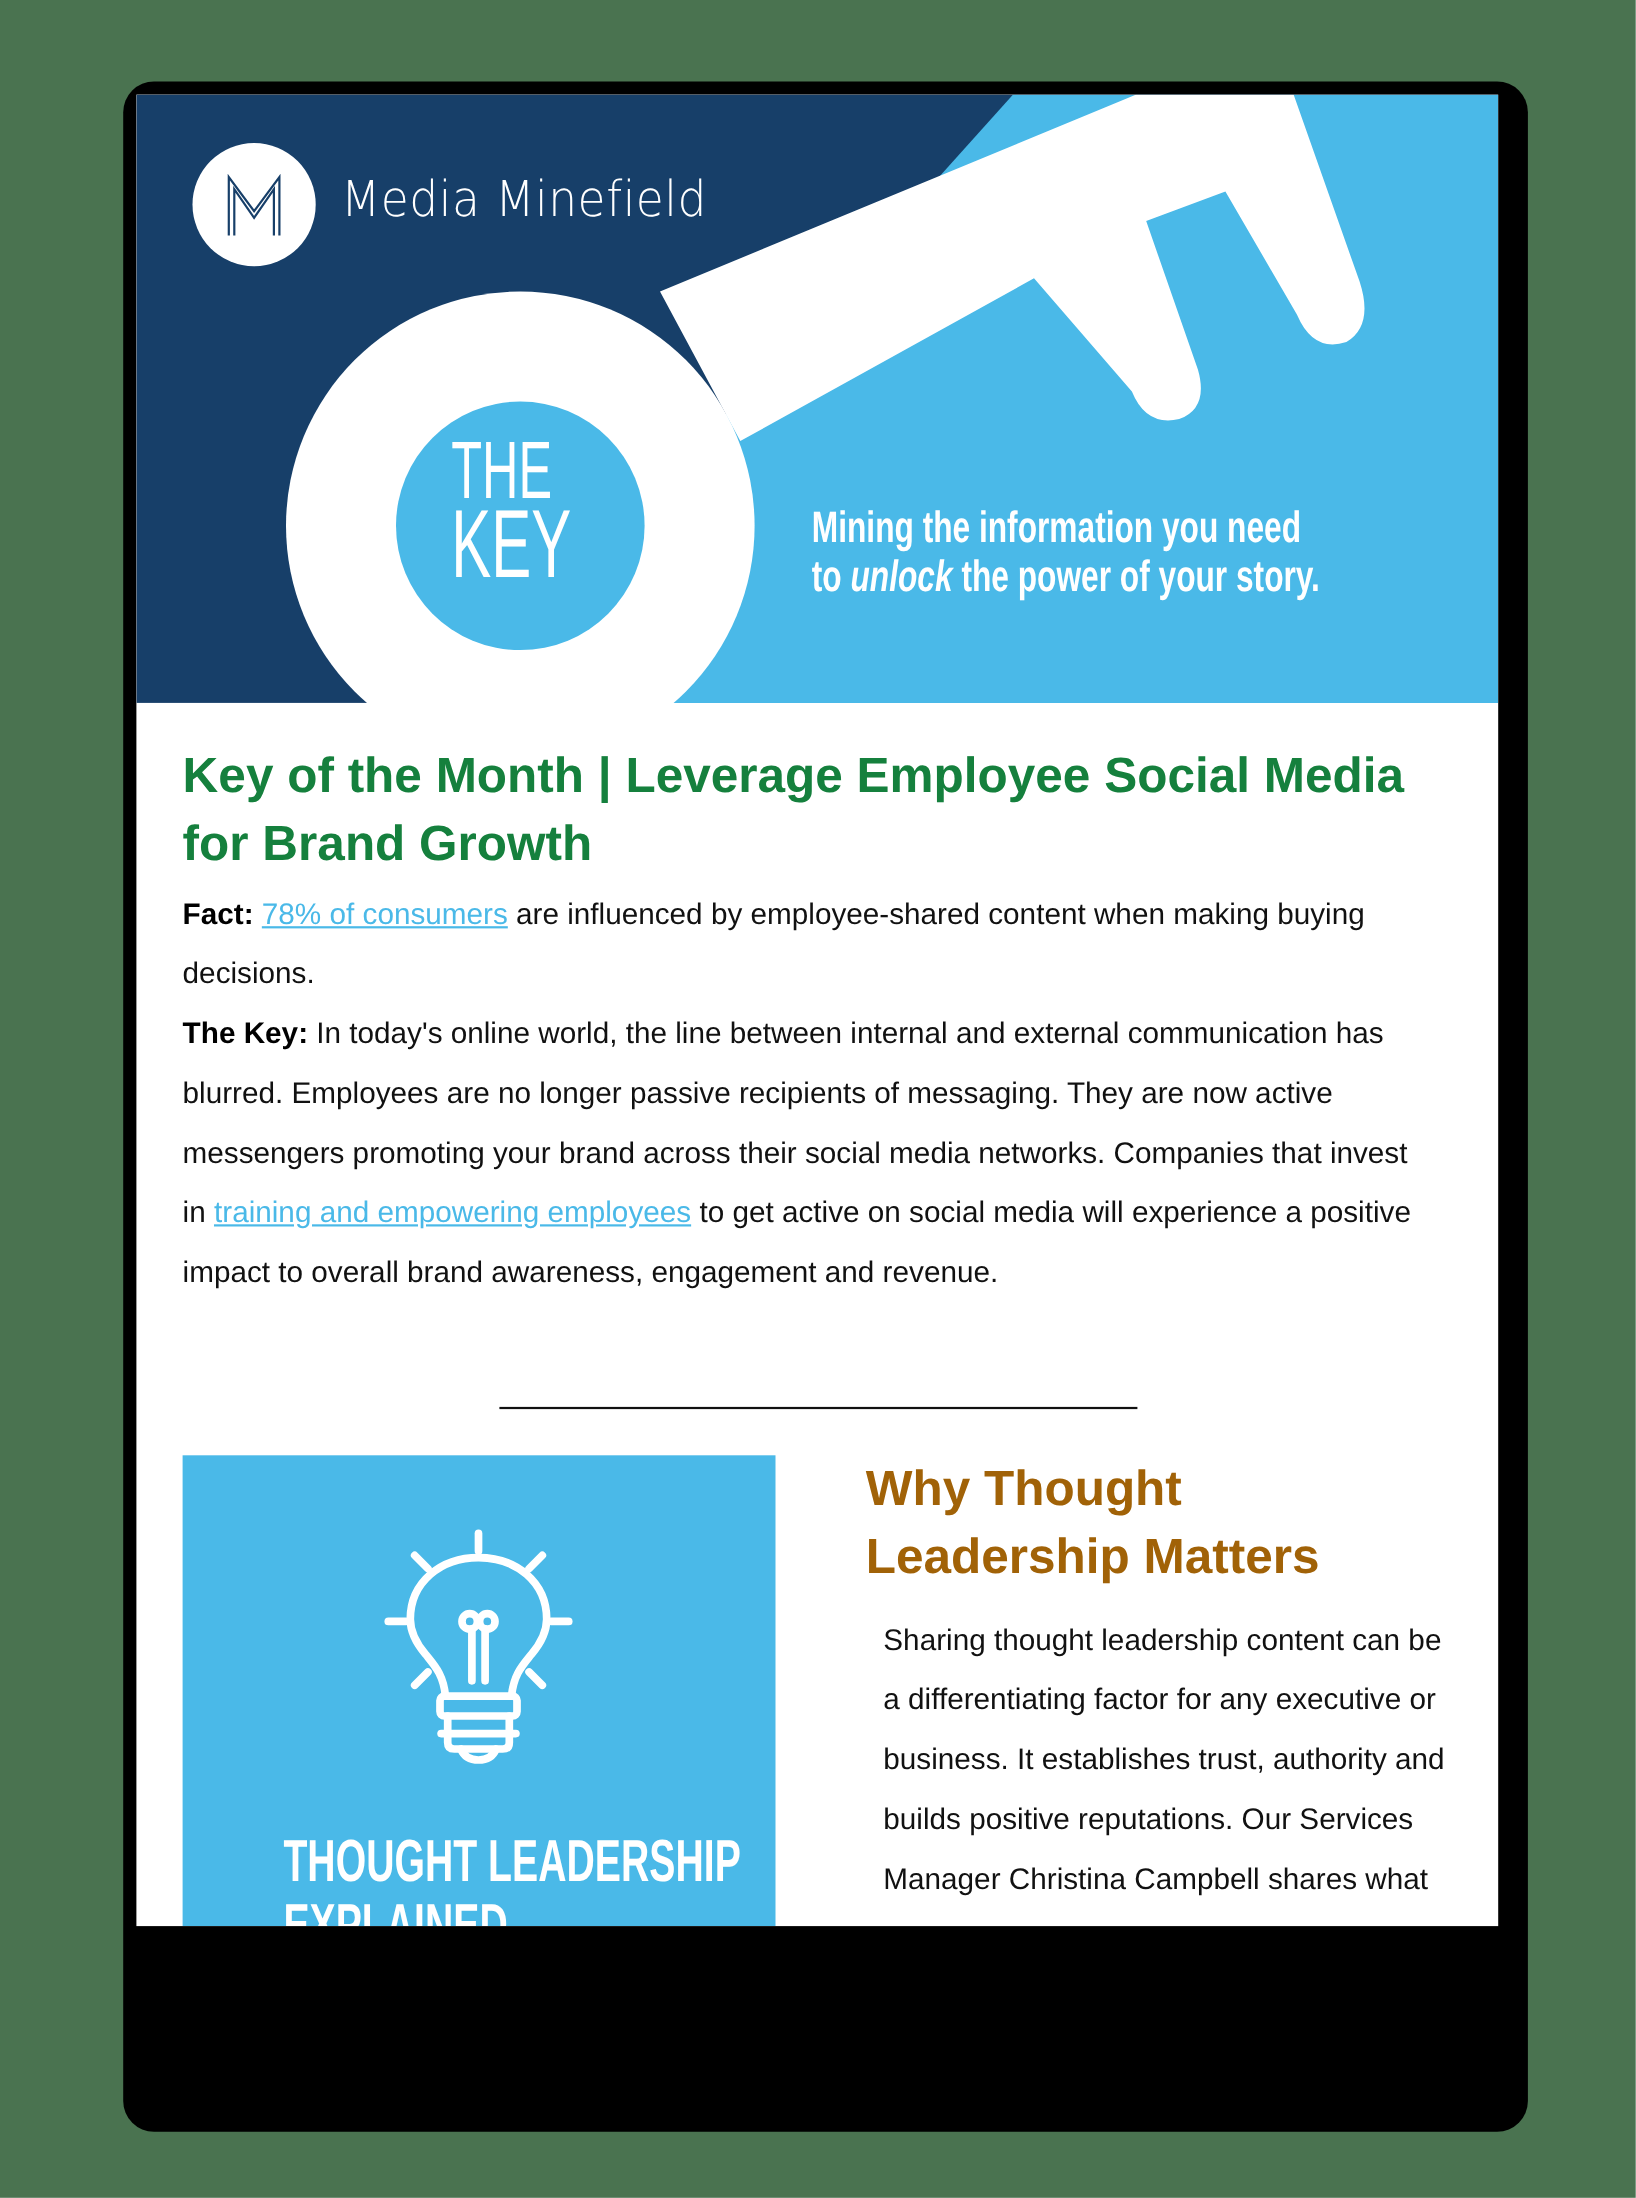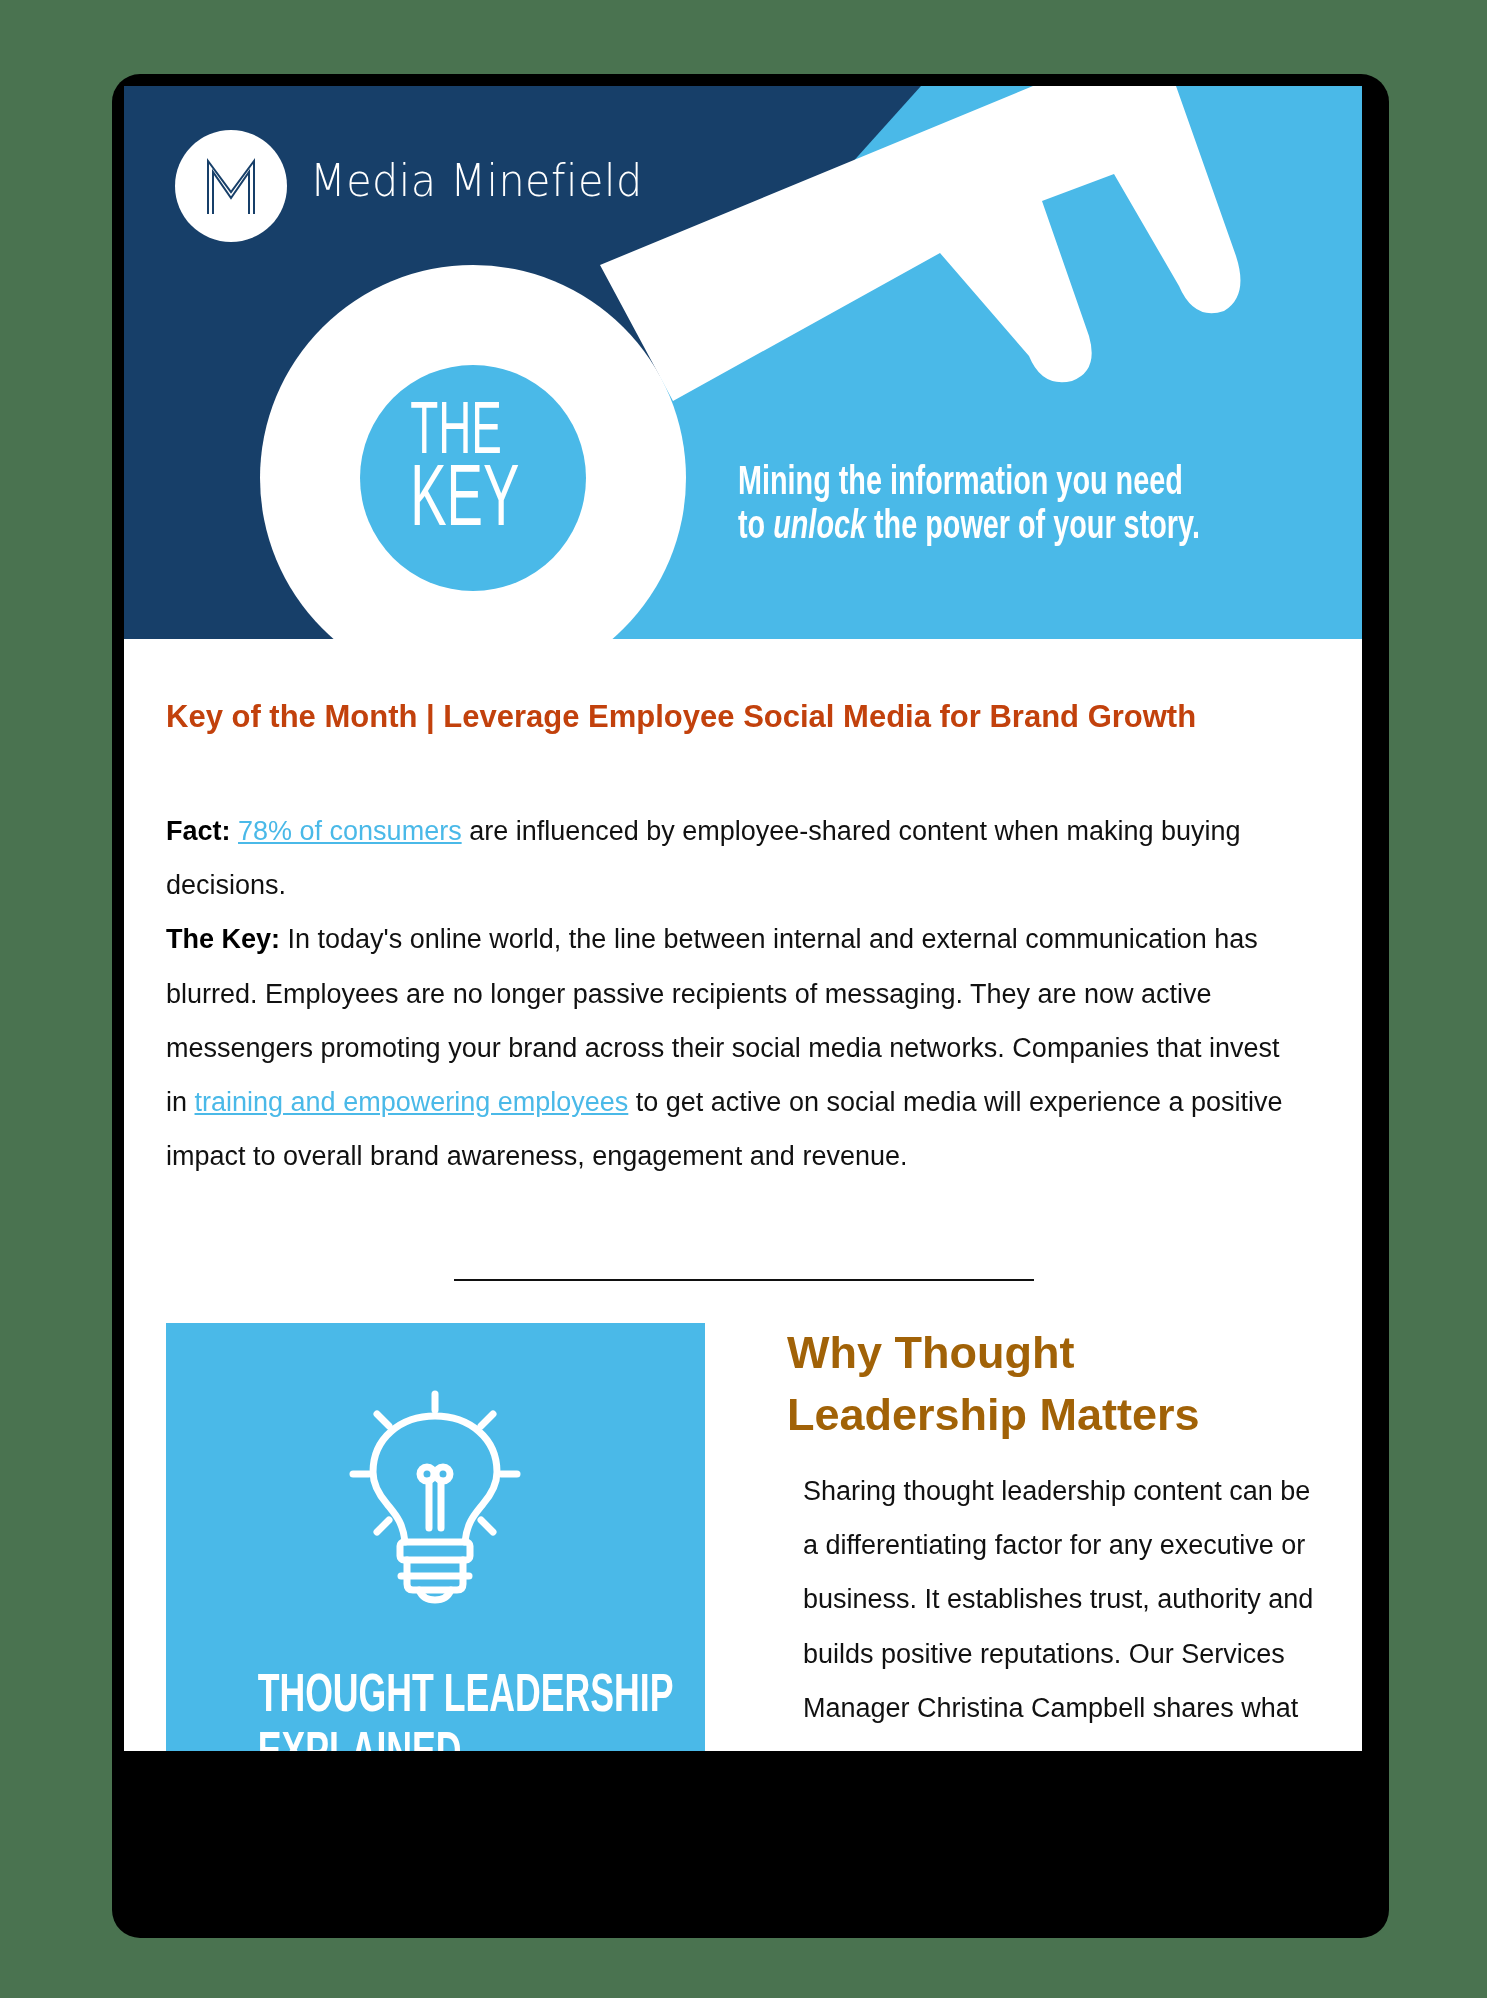--- a/index.html
+++ b/index.html
@@ -47,21 +47,21 @@
   .thekey span { display: block; transform: scaleX(0.62); transform-origin: center; }
   .tagline {
     position: absolute; left: 614px; top: 372px;
     color: #fff; font-family: "Liberation Sans", sans-serif; font-weight: bold;
     font-size: 40px; line-height: 44px; white-space: nowrap;
     transform: scaleX(0.72); transform-origin: left top;
   }
   .tagline em { font-style: italic; }
   h1.main-title {
     position: absolute; left: 42px; top: 588px; margin: 0;
-    font-size: 31px; line-height: 86px; font-weight: bold; color: #c2410c;
+    font-size: 45px; line-height: 62px; font-weight: bold; color: #15803d;
     width: 1160px;
   }
   .p1 {
     position: absolute; left: 42px; top: 718px; width: 1140px;
     font-size: 27px; line-height: 54.2px; color: #111; margin: 0;
   }
   .p1 b { color: #000; margin-top: 40px; }
   a.lnk { color: #4ab9e8; text-decoration: underline; }
   .divider {
     position: absolute; left: 330px; top: 1193px;

